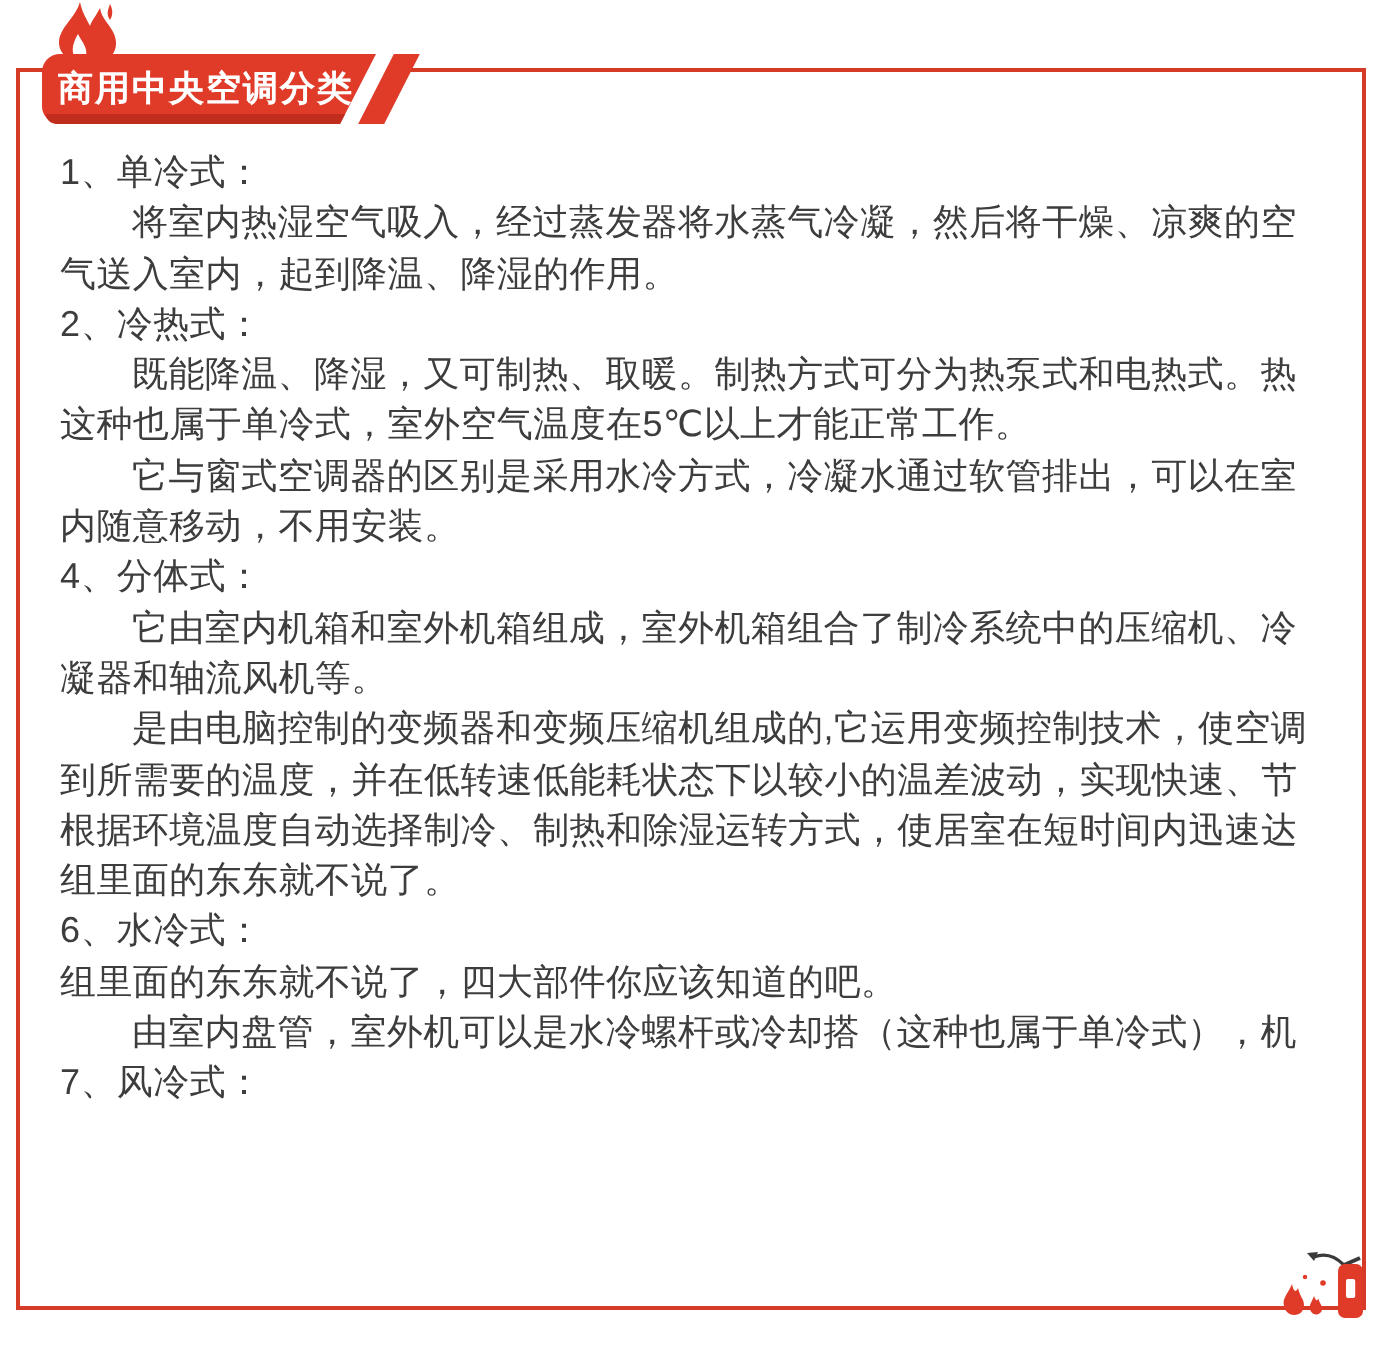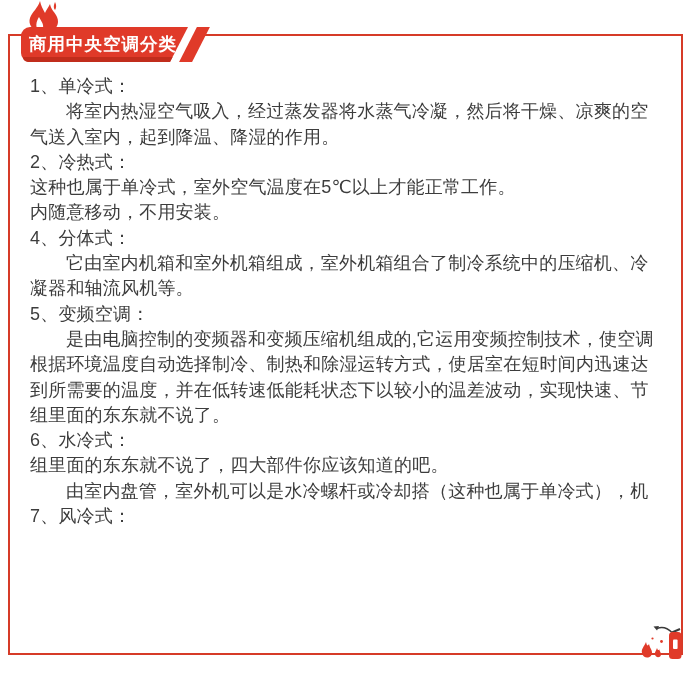--- a/index.html
+++ b/index.html
@@ -69,32 +69,33 @@
   <div class="badge-label">商用中央空调分类</div>
 </div>
 <div class="badge-stripe"></div>
 
 <div class="content">
   <div class="line">1、单冷式：</div>
   <div class="line indent">将室内热湿空气吸入，经过蒸发器将水蒸气冷凝，然后将干燥、凉爽的空</div>
   <div class="line">气送入室内，起到降温、降湿的作用。</div>
 
   <div class="line">2、冷热式：</div>
+  <div class="line indent">既能降温、降湿，又可制热、取暖。制热方式可分为热泵式和电热式。热</div>
   <div class="line">这种也属于单冷式，室外空气温度在5℃以上才能正常工作。</div>
 
+  <div class="line indent">它与窗式空调器的区别是采用水冷方式，冷凝水通过软管排出，可以在室</div>
   <div class="line">内随意移动，不用安装。</div>
 
   <div class="line">4、分体式：</div>
   <div class="line indent">它由室内机箱和室外机箱组成，室外机箱组合了制冷系统中的压缩机、冷</div>
   <div class="line">凝器和轴流风机等。</div>
 
-  <div class="line">5、变频空调：</div>
   <div class="line indent">是由电脑控制的变频器和变频压缩机组成的,它运用变频控制技术，使空调</div>
+  <div class="line">到所需要的温度，并在低转速低能耗状态下以较小的温差波动，实现快速、节</div>
   <div class="line">根据环境温度自动选择制冷、制热和除湿运转方式，使居室在短时间内迅速达</div>
-  <div class="line">到所需要的温度，并在低转速低能耗状态下以较小的温差波动，实现快速、节</div>
   <div class="line">组里面的东东就不说了。</div>
 
   <div class="line">6、水冷式：</div>
   <div class="line">组里面的东东就不说了，四大部件你应该知道的吧。</div>
   <div class="line indent">由室内盘管，室外机可以是水冷螺杆或冷却搭（这种也属于单冷式），机</div>
 
   <div class="line">7、风冷式：</div>
 </div>
 
 <div class="extinguisher">

